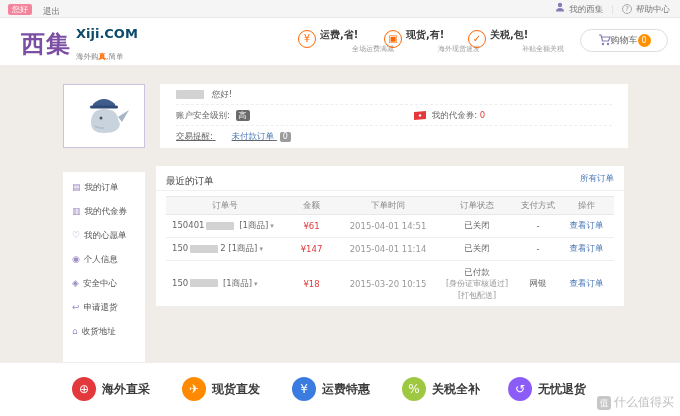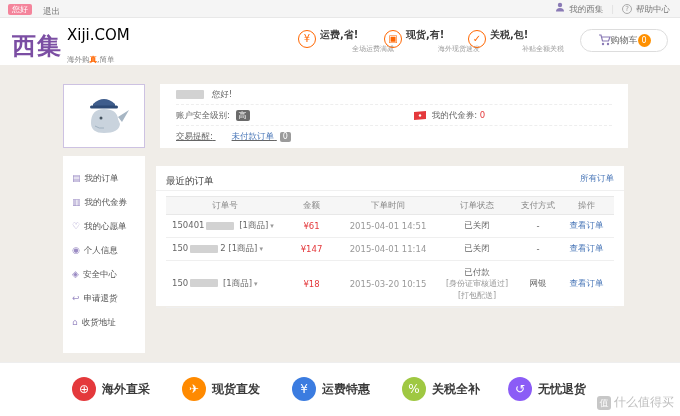--- a/index.html
+++ b/index.html
@@ -10,43 +10,43 @@
   .topbar { position:absolute; top:0; left:0; right:0; height:18px; background:#f5f5f5; border-bottom:1px solid #e8e8e8; }
   .tb-left { position:absolute; left:8px; top:0; height:18px; line-height:18px; }
   .tb-badge { display:inline-block; background:#f4849b; color:#fff; font-size:8px; padding:0 4px; height:11px; line-height:11px; border-radius:2px; vertical-align:middle; }
   .tb-link { color:#777; font-size:8.5px; margin-left:6px; cursor:pointer; }
   .tb-right { position:absolute; right:10px; top:0; height:18px; line-height:18px; font-size:8.5px; color:#777; display:flex; align-items:center; gap:4px; }
   .tb-right .sep { color:#ddd; margin:0 4px; }
   .help-ico { display:inline-block; width:10px; height:10px; border:1px solid #aaa; border-radius:50%; color:#999; font-size:7px; line-height:8px; text-align:center; }
 
   
   .header { position:absolute; top:19px; left:0; right:0; height:46px; background:#fff; }
-  .logo { position:absolute; left:12px; top:7px; display:flex; align-items:center; cursor:pointer;justify-content:center; }
+  .logo { position:absolute; left:21px; top:7px; display:flex; align-items:center; cursor:pointer;justify-content:center; }
   .logo-cn { font-size:24px; font-weight:bold; color:#7b4ea3; letter-spacing:1px; }
   .logo-col { margin-left:5px; }
-  .logo-en { font-size:15px; font-weight:normal; color:#000000; }
+  .logo-en { font-size:13px; font-weight:bold; color:#0c4a6e; }
   .logo-tag { font-size:7.5px; color:#888; margin-top:11px; }
   .logo-tag .em { color:#f60; font-weight:bold; }
 
   .promo { position:absolute; top:9px; display:flex; cursor:pointer; }
   .promo1 { left:298px; } .promo2 { left:384px; } .promo3 { left:468px; }
   .promo-icon { width:18px; height:18px; border:1.5px solid #f60; border-radius:50%; color:#f60; font-size:10px; line-height:15px; text-align:center; margin-right:4px; margin-top:2px; flex:none; }
   .promo-title { font-size:10px; font-weight:bold; color:#3c3c3c; white-space:nowrap; }
   .promo-sub { font-size:7px; color:#a0a0a0; margin-top:2px; white-space:nowrap;margin-left:32px; }
 
   .cart { position:absolute; right:12px; top:10px; width:88px; height:23px; border:1px solid #ddd; border-radius:12px; background:#fff; display:flex; align-items:center; justify-content:center; cursor:pointer; }
   .cart-label { font-size:9px; color:#666; }
   .cart-badge { background:#ff9000; color:#fff; width:13px; height:13px; border-radius:50%; font-size:8px; line-height:13px; text-align:center; }
 
   
   .main-bg { position:absolute; top:65px; left:0; right:0; height:297px; background:#f0ede8; }
 
   .avatar-box { position:absolute; left:63px; top:84px; width:82px; height:64px; background:#fff; border:1px solid #cdc2e2; display:flex; align-items:center; justify-content:center; }
 
-  .side-menu { position:absolute; left:63px; top:156px; width:82px; height:197px; background:#fff; padding-top:10px; }
+  .side-menu { position:absolute; left:63px; top:172px; width:82px; height:197px; background:#fff; padding-top:3px; }
   .side-item { height:24px; line-height:24px; padding-left:9px; font-size:8.5px; color:#555; cursor:pointer; white-space:nowrap; }
   .side-item .glyph { color:#9b8cc4; margin-right:4px; font-size:9px; }
 
   .account { position:absolute; left:160px; top:84px; width:468px; height:64px; background:#fff; padding:0 16px; }
   .acc-row { height:21px; line-height:21px; font-size:8.5px; color:#666; border-bottom:1px dashed #eee; position:relative; white-space:nowrap; }
   .acc-row:last-child { border-bottom:none;text-decoration:underline; }
   .censor { display:inline-block; background:#d2d2d2; border-radius:1px; vertical-align:middle; }
   .censor.name { width:28px; height:9px; margin-right:5px; }
   .censor.order { width:28px; height:8px; margin:0 2px; }
   .badge-dark { display:inline-block; background:#6b6b6b; color:#fff; font-size:8px; padding:0 3px; height:11px; line-height:11px; border-radius:2px; vertical-align:middle; margin-left:3px; }

